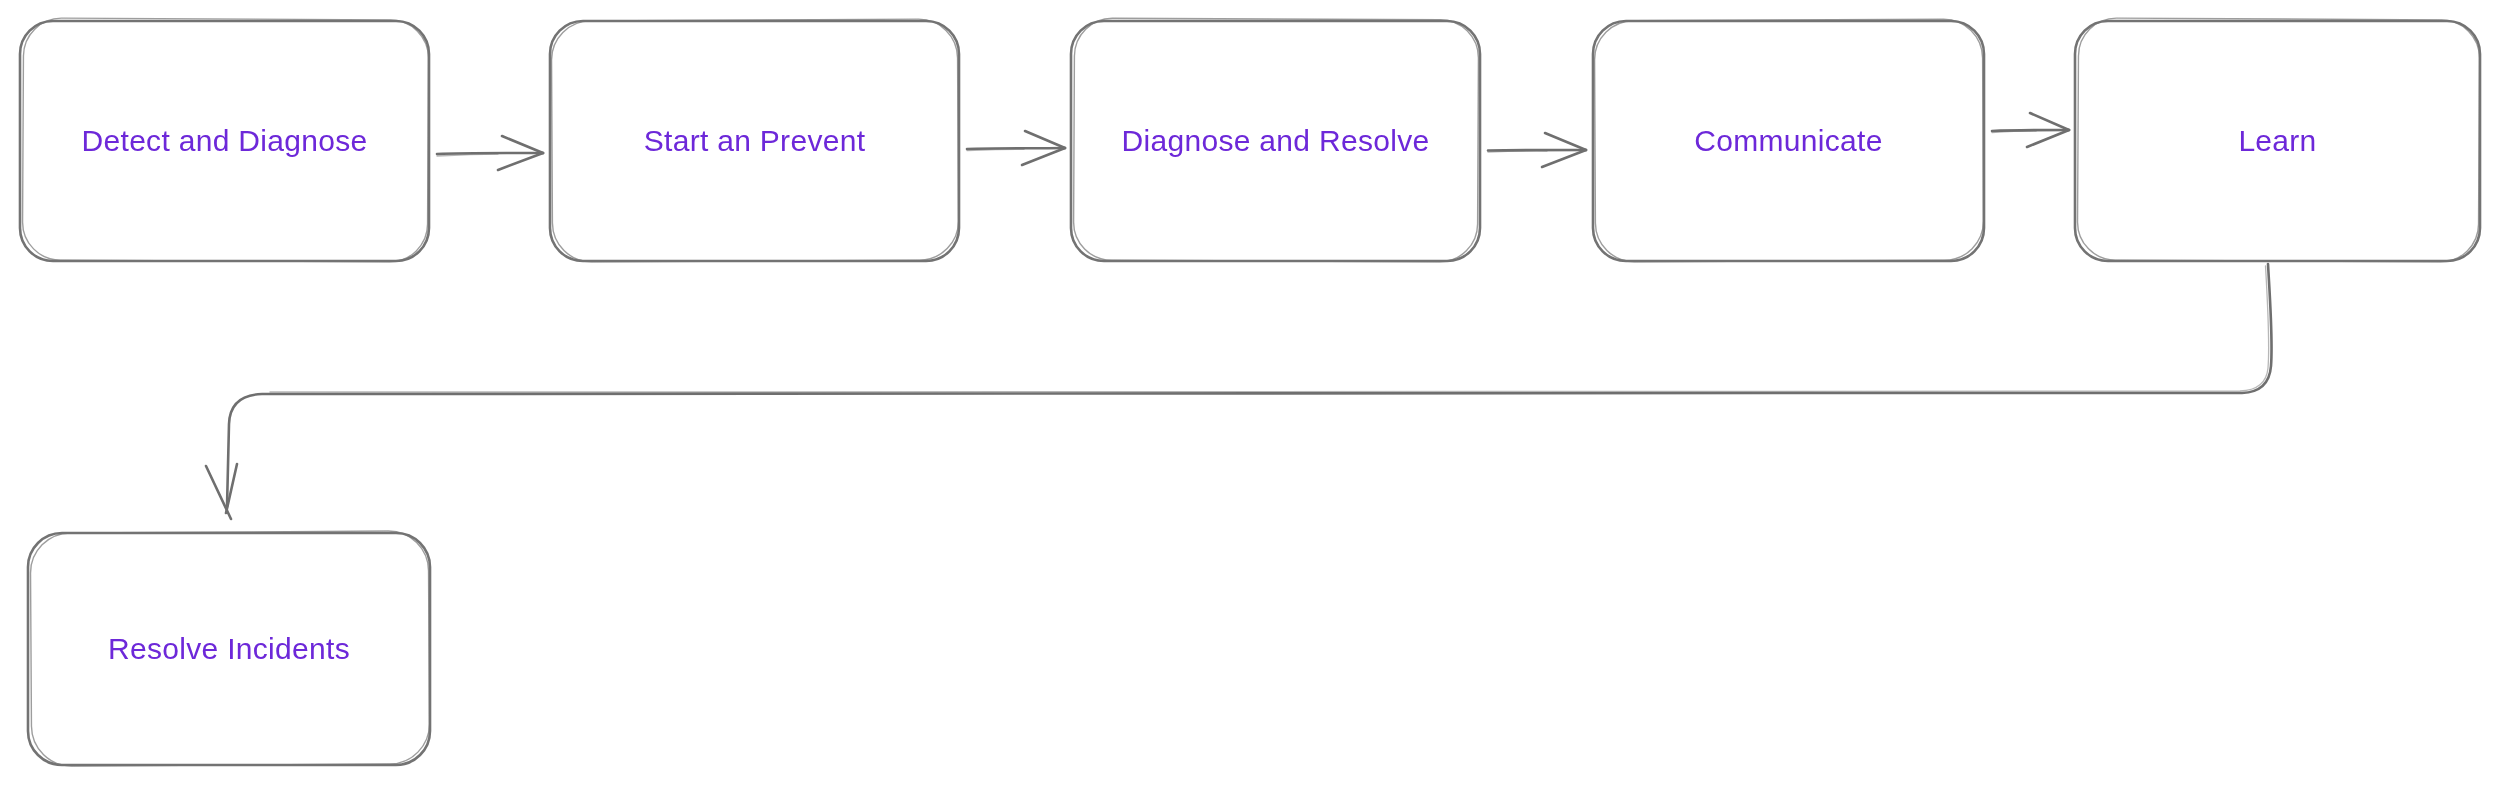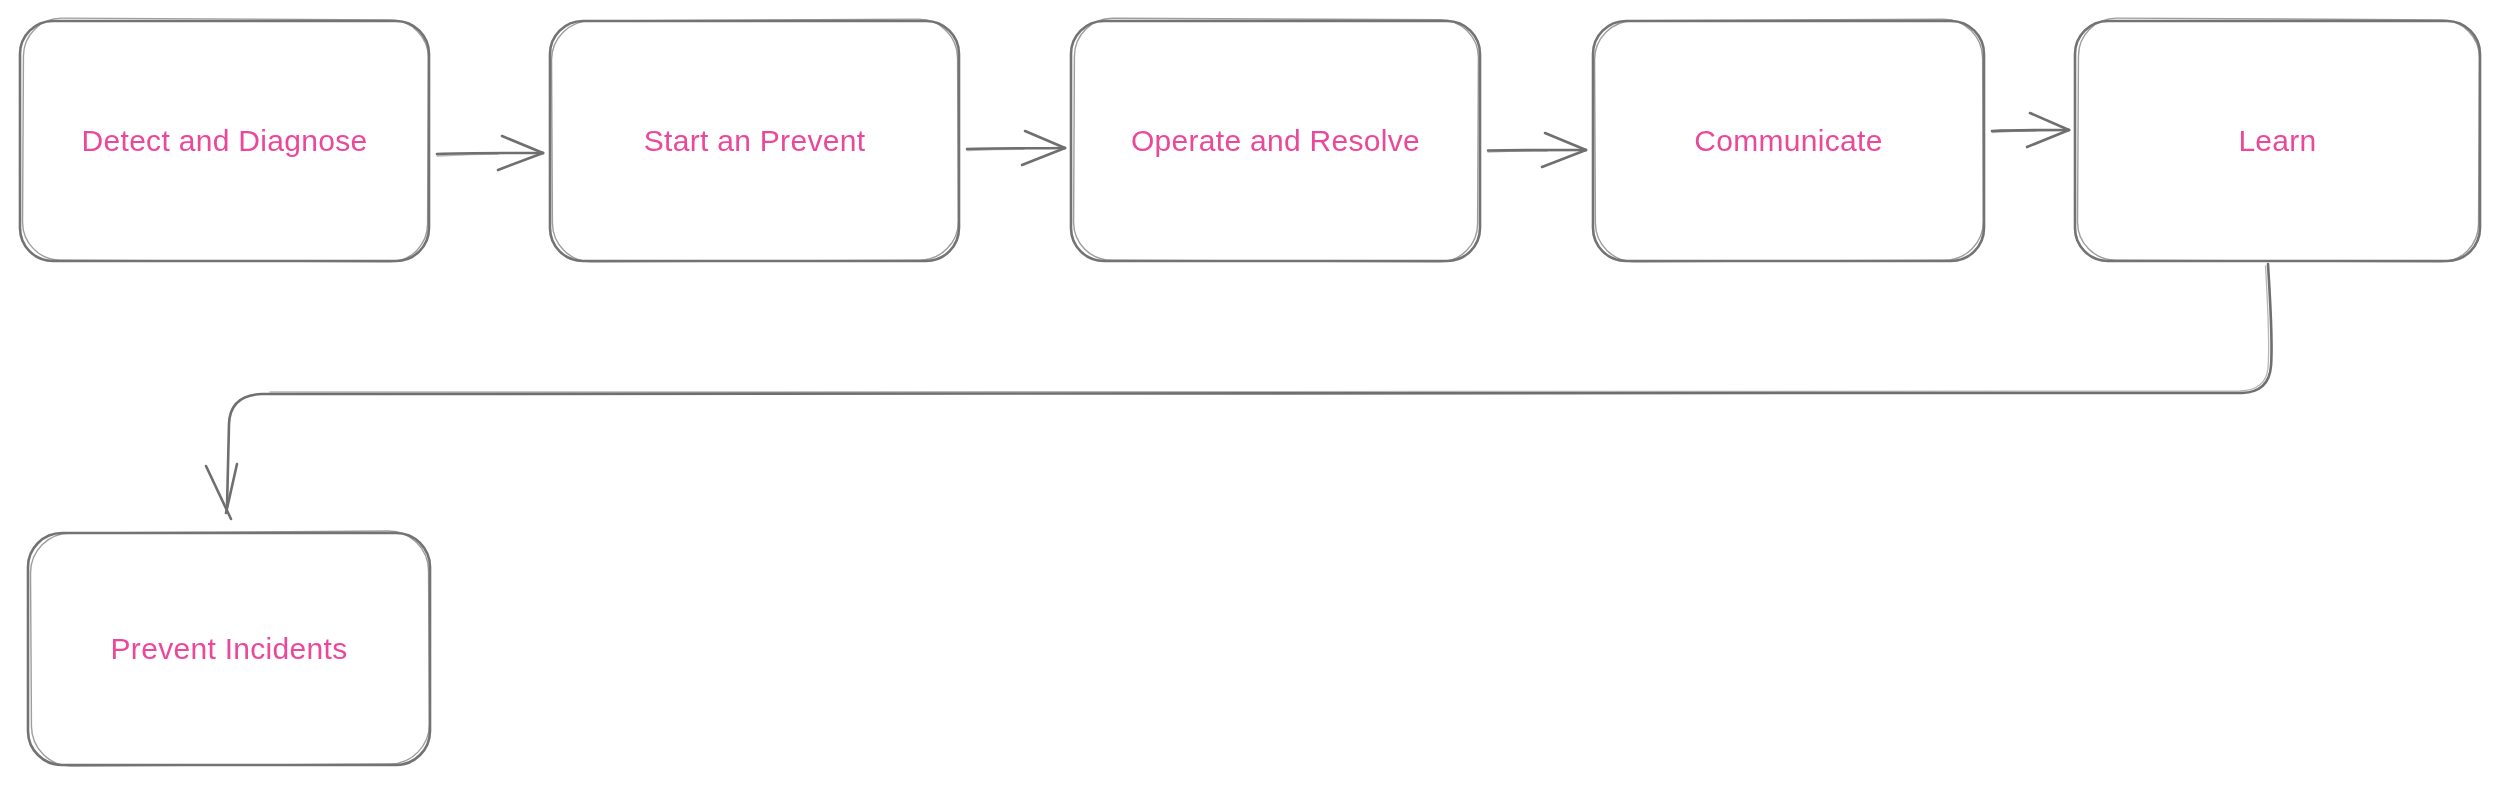--- a/index.html
+++ b/index.html
@@ -24,21 +24,21 @@
   .node svg.shape {
     position: absolute;
     left: 0; top: 0;
     width: 100%; height: 100%;
     overflow: visible;
   }
   .node .label {
     position: relative;
     z-index: 2;
     font-size: 30px;
-    color: #ec4899;
+    color: #6d28d9;
     letter-spacing: 0.3px;
     white-space: nowrap;
     text-align: center;
   }
   .shape .main {
     fill: none;
     stroke: #737373;
     stroke-width: 2.6px;
   }
   .shape .echo {
@@ -85,21 +85,21 @@
       <rect class="main" x="3" y="3" width="409" height="240" rx="33" ry="33" fill="#fbdade"></rect>
     </svg>
     <span class="label">Start an Prevent</span>
   </div>
 
   <div class="node" style="left:1068px; top:18px; width:415px; height:246px;">
     <svg class="shape" width="415" height="246">
       <rect class="echo" x="6" y="1" width="404" height="242" rx="38" ry="38" transform="rotate(0.28 207 123)"></rect>
       <rect class="main" x="3" y="3" width="409" height="240" rx="33" ry="33" fill="#fbdade"></rect>
     </svg>
-    <span class="label">Operate and Resolve</span>
+    <span class="label">Diagnose and Resolve</span>
   </div>
 
   <div class="node" style="left:2072px; top:18px; width:411px; height:246px;">
     <svg class="shape" width="411" height="246">
       <rect class="echo" x="6" y="1" width="401" height="242" rx="38" ry="38" transform="rotate(0.32 205 123)"></rect>
       <rect class="main" x="3" y="3" width="405" height="240" rx="33" ry="33" fill="#fbdade"></rect>
     </svg>
     <span class="label">Learn</span>
   </div>
 
@@ -109,21 +109,21 @@
       <rect class="main" x="3" y="3" width="391" height="240" rx="33" ry="33" fill="#fbdade"></rect>
     </svg>
     <span class="label">Communicate</span>
   </div>
 
   <div class="node" style="left:25px; top:530px; width:408px; height:238px;">
     <svg class="shape" width="408" height="238">
       <rect class="echo" x="6" y="2" width="398" height="233" rx="40" ry="40" transform="rotate(-0.35 204 119)"></rect>
       <rect class="main" x="3" y="3" width="402" height="232" rx="34" ry="34" fill="#c8e2f8"></rect>
     </svg>
-    <span class="label">Prevent Incidents</span>
+    <span class="label">Resolve Incidents</span>
   </div>
 
   <svg class="edge" style="left:434px; top:127px;" width="112" height="52">
     <path class="stroke-main" d="M3 27 C 32 25.5, 72 26, 109 26"></path>
     <path class="stroke-echo" d="M3 29 C 30 27.5, 48 27, 64 27"></path>
     <path class="stroke-main" d="M109 26 L 68 9"></path>
     <path class="stroke-main" d="M109 26 L 64 43"></path>
   </svg>
 
   <svg class="edge" style="left:964px; top:122px;" width="104" height="52">

